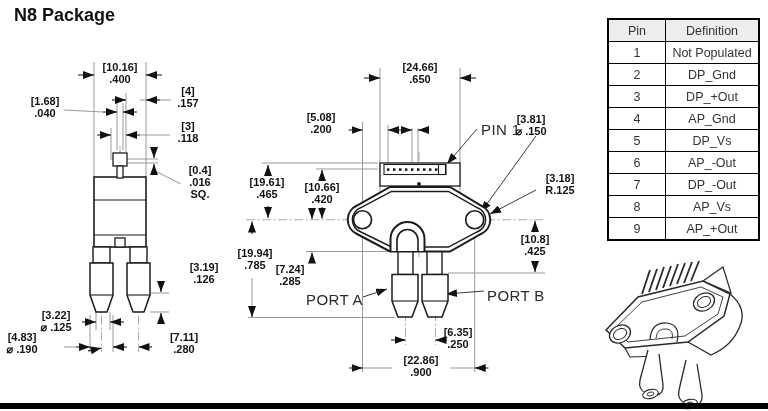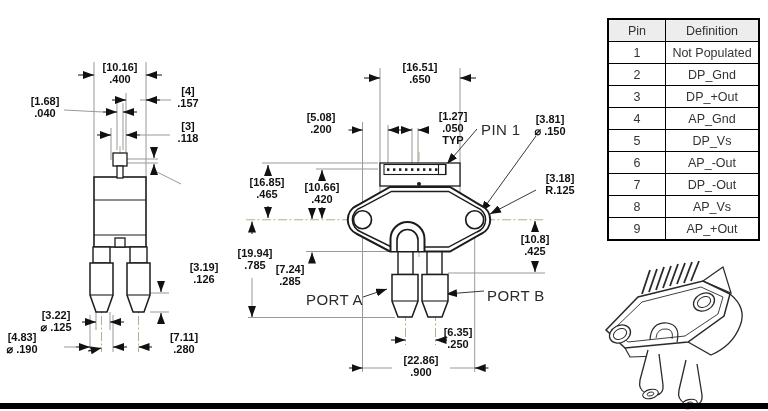--- a/index.html
+++ b/index.html
@@ -231,77 +231,78 @@
         <path d="M58,100 L50,130 Q48,140 56,143 L66,145 Q74,144 73,135 L69,104" fill="#fff" stroke-width="1.3"></path>
         <ellipse cx="60.5" cy="144" rx="8" ry="4.5" transform="rotate(-14 60.5 144)" fill="#fff" stroke-width="1.1"></ellipse>
         <ellipse cx="60.5" cy="144" rx="3.4" ry="1.9" transform="rotate(-14 60.5 144)" stroke-width="0.9"></ellipse>
         <path d="M96,110 L89,140 Q87,150 95,153 L105,155 Q113,154 112,145 L107,114" fill="#fff" stroke-width="1.3"></path>
         <ellipse cx="99.5" cy="154" rx="8" ry="4.5" transform="rotate(-14 99.5 154)" fill="#fff" stroke-width="1.1"></ellipse>
         <ellipse cx="99.5" cy="154" rx="3.4" ry="1.9" transform="rotate(-14 99.5 154)" stroke-width="0.9"></ellipse>
       </g>
     </g>
   </svg>
 
+  <div class="page-title">N8 Package</div>
 
   <div class="dim" style="left:96px;top:61px;width:48px">
     <span>[10.16]</span>
       <span>.400</span>
     </div>
   <div class="dim" style="left:24px;top:95px;width:42px">
     <span>[1.68]</span>
       <span>.040</span>
     </div>
   <div class="dim" style="left:168px;top:85px;width:40px">
     <span>[4]</span>
       <span>.157</span>
     </div>
   <div class="dim" style="left:168px;top:120px;width:40px">
     <span>[3]</span>
       <span>.118</span>
     </div>
+  <div class="dim" style="left:180px;top:164px;width:40px">
+    <span>[0.4]</span>
+      <span>.016</span>
+      <span>SQ.</span>
+    </div>
   <div class="dim" style="left:184px;top:261px;width:40px">
     <span>[3.19]</span>
       <span>.126</span>
     </div>
   <div class="dim" style="left:32px;top:309px;width:48px">
     <span>[3.22]</span>
       <span>⌀ .125</span>
     </div>
   <div class="dim" style="left:0px;top:331px;width:44px">
     <span>[4.83]</span>
       <span>⌀ .190</span>
     </div>
   <div class="dim" style="left:162px;top:331px;width:44px">
     <span>[7.11]</span>
       <span>.280</span>
     </div>
 
   <div class="dim" style="left:394px;top:61px;width:52px">
-    <span>[16.51]</span>
+    <span>[24.66]</span>
       <span>.650</span>
     </div>
   <div class="dim" style="left:298px;top:111px;width:46px">
     <span>[5.08]</span>
       <span>.200</span>
     </div>
-  <div class="dim" style="left:429px;top:110px;width:48px">
-    <span>[1.27]</span>
-      <span>.050</span>
-      <span>TYP</span>
-    </div>
-  <div class="dim" style="left:524px;top:113px;width:52px">
+  <div class="dim" style="left:505px;top:113px;width:52px">
     <span>[3.81]</span>
       <span>⌀ .150</span>
     </div>
   <div class="dim" style="left:536px;top:172px;width:48px">
     <span>[3.18]</span>
       <span>R.125</span>
     </div>
   <div class="dim" style="left:243px;top:176px;width:48px">
-    <span>[16.85]</span>
+    <span>[19.61]</span>
       <span>.465</span>
     </div>
   <div class="dim" style="left:298px;top:181px;width:48px">
     <span>[10.66]</span>
       <span>.420</span>
     </div>
   <div class="dim" style="left:231px;top:247px;width:48px">
     <span>[19.94]</span>
       <span>.785</span>
     </div>

